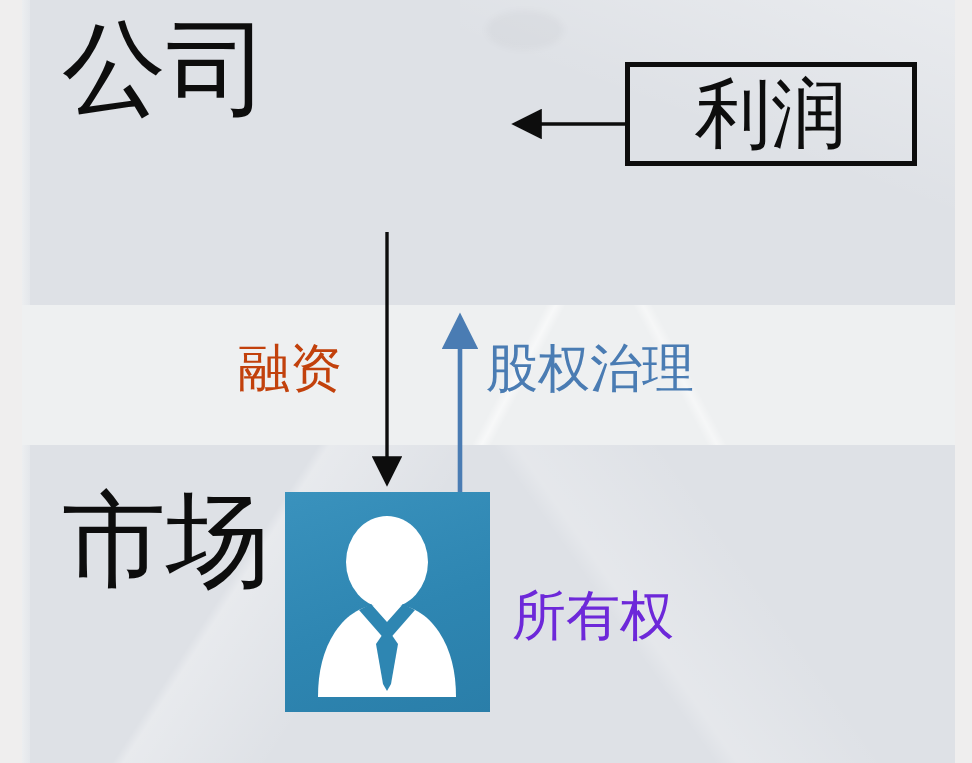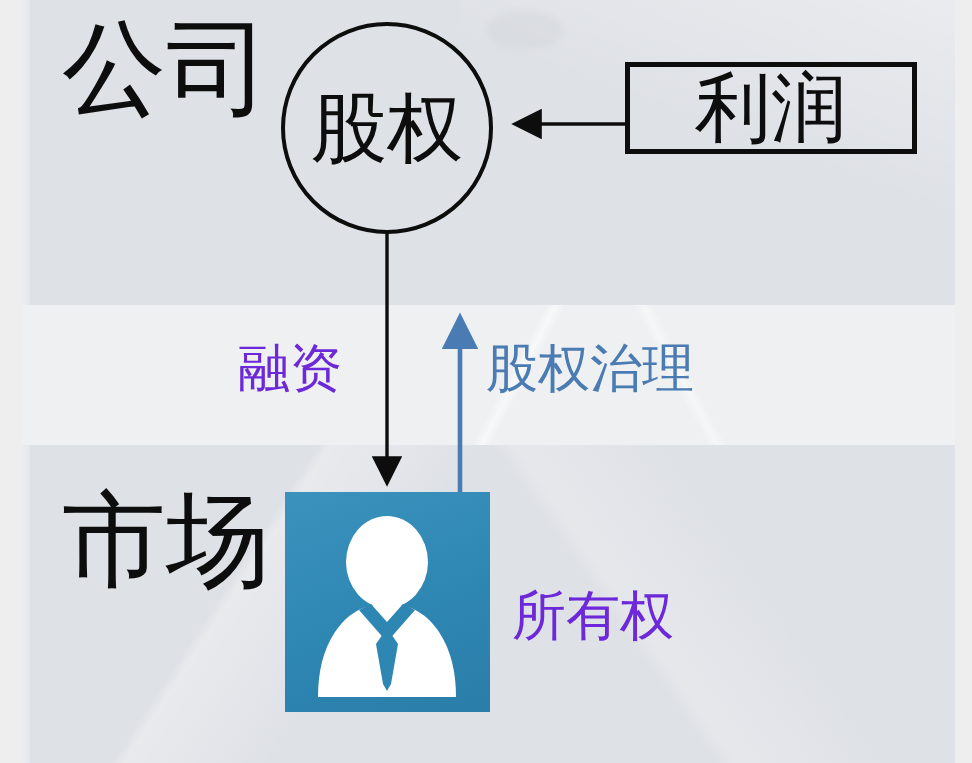--- a/index.html
+++ b/index.html
@@ -104,21 +104,21 @@
     line-height: 1;
     white-space: pre;
   }
 
   
   #profit-box {
     position: absolute;
     left: 625px;
     top: 62px;
     width: 292px;
-    height: 92px;
+    height: 104px;
     border: 5px solid #0d0d0d;
     box-sizing: border-box;
     background: transparent;
     display: flex;
     align-items: center;
     justify-content: center;
   }
   #profit-box-label {
     font-size: 76px;
     color: #0d0d0d;
@@ -139,21 +139,21 @@
   
   .edge-label {
     position: absolute;
     font-size: 52px;
     line-height: 1;
     white-space: pre;
   }
   #label-financing {
     left: 238px;
     top: 342px;
-    color: #6d28d9;
+    color: #c2410c;
   }
   #label-governance {
     left: 486px;
     top: 342px;
     color: #4a7cb3;
   }
   #label-ownership {
     left: 512px;
     top: 588px;
     font-size: 54px;
@@ -185,23 +185,20 @@
 
   <div class="band" id="band-market"></div>
   <div class="band-edge" id="band-market-edge"></div>
   <div class="facet" id="facet-bottom"></div>
   <div class="facet" id="blob-top"></div>
 
   <div class="zone-label" id="zone-label-company">公司</div>
 
   <div class="zone-label" id="zone-label-market">市场</div>
 
-  <div id="equity-circle">
-    <span id="equity-circle-label">股权</span>
-  </div>
 
   <div id="profit-box">
     <span id="profit-box-label">利润</span>
   </div>
 
   <svg id="arrow-layer" viewBox="0 0 972 763">
     <defs>
       <marker id="head-black" markerWidth="9" markerHeight="9" refX="7.6" refY="4.5" orient="auto" markerUnits="strokeWidth">
         <path d="M0,0 L9,4.5 L0,9 Z" fill="#0d0d0d"></path>
       </marker>

